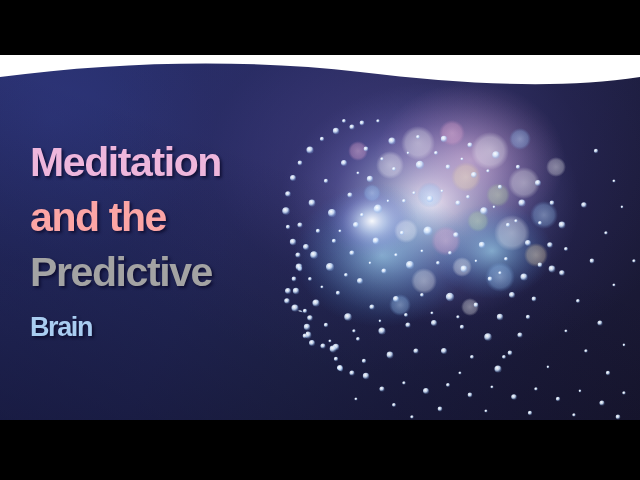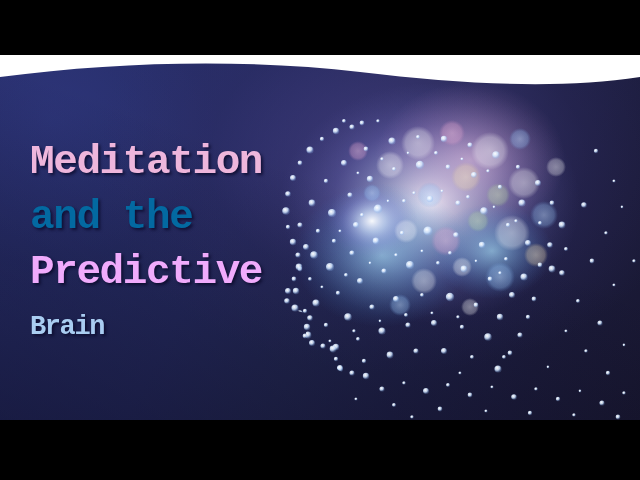--- a/index.html
+++ b/index.html
@@ -81,21 +81,21 @@
 
   
   #title-block {
     position: absolute;
     left: 30px;
     top: 80px;
     z-index: 30;
     width: 300px;
   }
   .title-line {
-    font-family: Liberation Mono, monospace;
+    font-family: Liberation Sans, sans-serif;
     font-weight: bold;
     font-size: 42px;
     line-height: 55px;
     letter-spacing: -1.4px;
     white-space: nowrap;
     text-shadow: 2px 2px 3px rgba(10,8,40,0.75);
   }
   #title-line-1 { font-size: 41px; }
   #title-line-2 { font-size: 41px; }
   #title-line-3 { font-size: 41px; }
@@ -412,22 +412,22 @@
         <circle cx="548" cy="312" r="1.4"></circle>
       </g>
     </svg>
 
     <svg id="top-curve" viewBox="0 0 640 46" preserveAspectRatio="none">
       <path d="M 0 0 L 640 0 L 640 22 C 560 34, 470 30, 360 17 C 250 4, 120 6, 0 22 Z" fill="#ffffff"></path>
     </svg>
 
     <div id="title-block">
       <div class="title-line" id="title-line-1" style="color:#eeb6dc">Meditation</div>
-      <div class="title-line" id="title-line-2" style="color:#0369a1">and the</div>
-      <div class="title-line" id="title-line-3" style="color:#f0abfc">Predictive</div>
+      <div class="title-line" id="title-line-2" style="color:#fca5a5">and the</div>
+      <div class="title-line" id="title-line-3" style="color:#a3a3a3">Predictive</div>
       <div class="title-line" id="title-line-4" style="color:#a9cdf1">Brain</div>
     </div>
 
   </div>
 
   <div class="letterbox" id="letterbox-top"></div>
   <div class="letterbox" id="letterbox-bottom"></div>
 
 </div>
 

